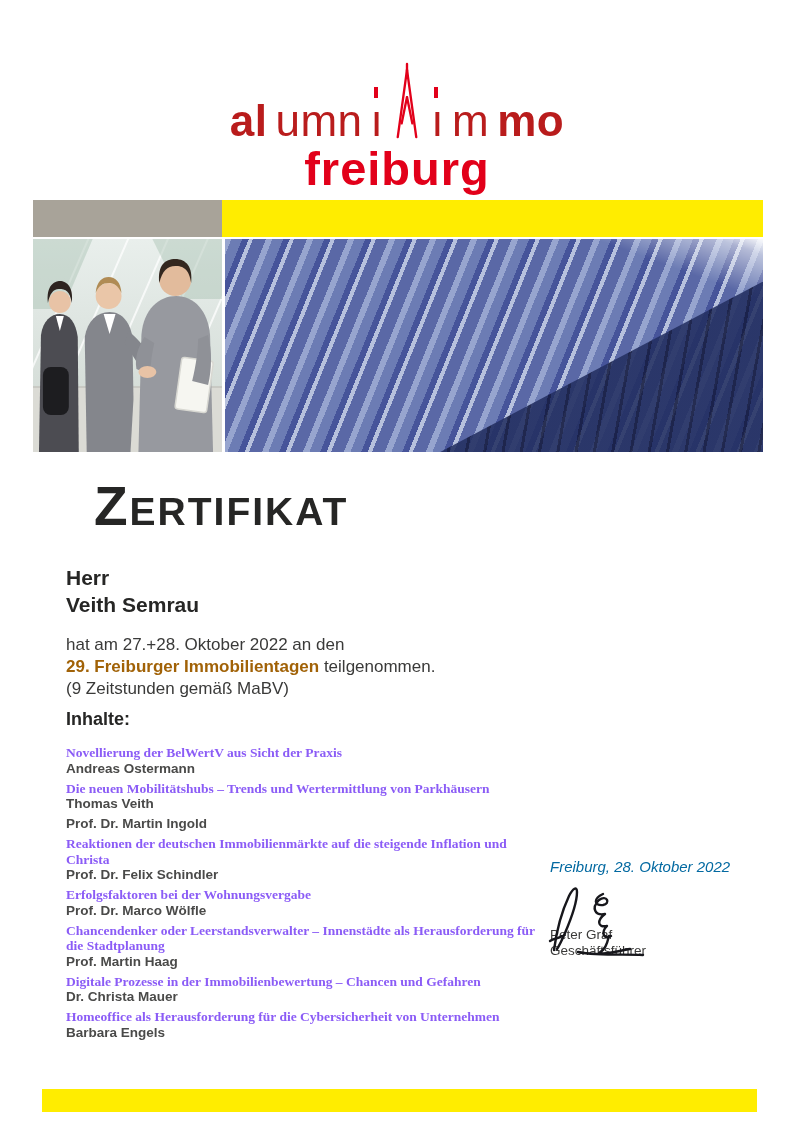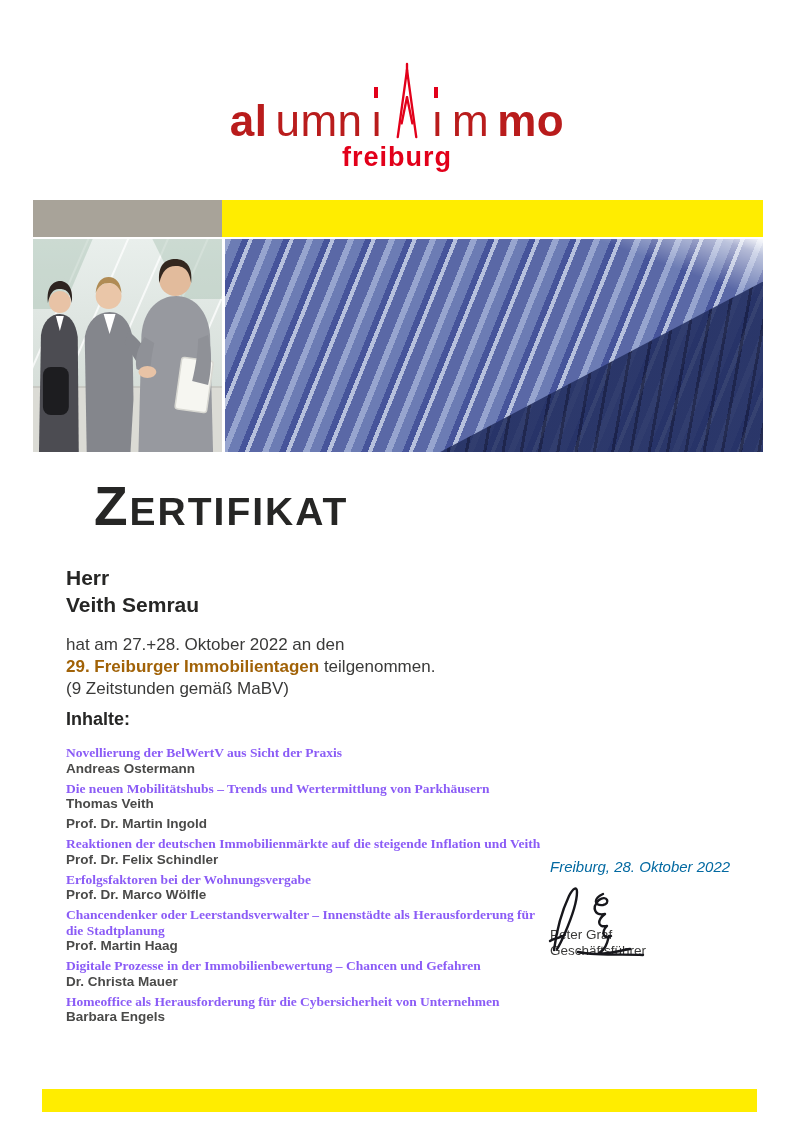--- a/index.html
+++ b/index.html
@@ -14,21 +14,21 @@
     color:#b91c1c;letter-spacing:0.5px;white-space:nowrap;gap:8px;
   }
   .logo-word .seg{font-weight:400;}
   .logo-word .seg.bold{font-weight:700;}
   .logo-word .i-red{position:relative;}
   .logo-word .i-red::after{
     content:"";position:absolute;left:3px;top:-12px;width:4px;height:11px;background:#e2001a;
   }
   .spire{display:inline-block;width:30px;height:78px;margin:0 1px;vertical-align:baseline;transform:translateY(4px);}
   .logo-sub{
-    margin-top:0px;font-size:27px;font-weight:700;color:#e2001a;letter-spacing:1px;line-height:1.1;
+    margin-top:0px;font-size:47px;font-weight:700;color:#e2001a;letter-spacing:1px;line-height:1.1;
   }
   
   .banner{position:absolute;top:200px;left:33px;width:730px;}
   .banner-bar{display:flex;height:37px;margin-bottom:2px;}
   .bar-gray{width:189px;background:#a8a399;}
   .bar-yellow{flex:1;background:#ffed00;}
   .banner-photos{display:flex;gap:3px;height:213px;}
   .photo-left{width:189px;height:100%;overflow:hidden;}
   .photo-left svg{display:block;width:100%;height:100%;}
   .photo-right{
@@ -179,21 +179,21 @@
   <div class="item">
     <div class="item-title">Die neuen Mobilitätshubs – Trends und Wertermittlung von Parkhäusern</div>
     <div class="item-speaker">Thomas Veith</div>
   </div>
 
   <div class="item">
     <div class="item-speaker">Prof. Dr. Martin Ingold</div>
   </div>
 
   <div class="item">
-    <div class="item-title">Reaktionen der deutschen Immobilienmärkte auf die steigende Inflation und Veith</div>
+    <div class="item-title">Reaktionen der deutschen Immobilienmärkte auf die steigende Inflation und Christa</div>
     <div class="item-speaker">Prof. Dr. Felix Schindler</div>
   </div>
 
   <div class="item">
     <div class="item-title">Erfolgsfaktoren bei der Wohnungsvergabe</div>
     <div class="item-speaker">Prof. Dr. Marco Wölfle</div>
   </div>
 
   <div class="item">
     <div class="item-title">Chancendenker oder Leerstandsverwalter – Innenstädte als Herausforderung für die Stadtplanung</div>

